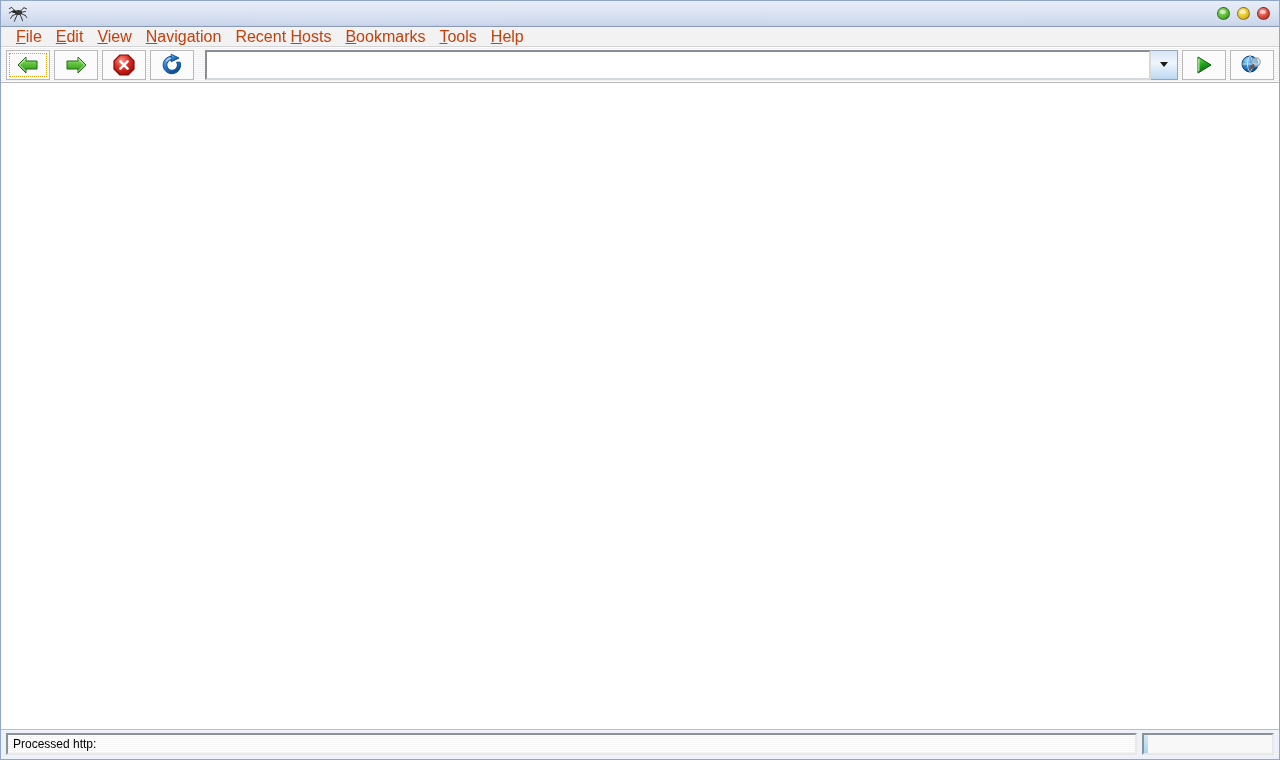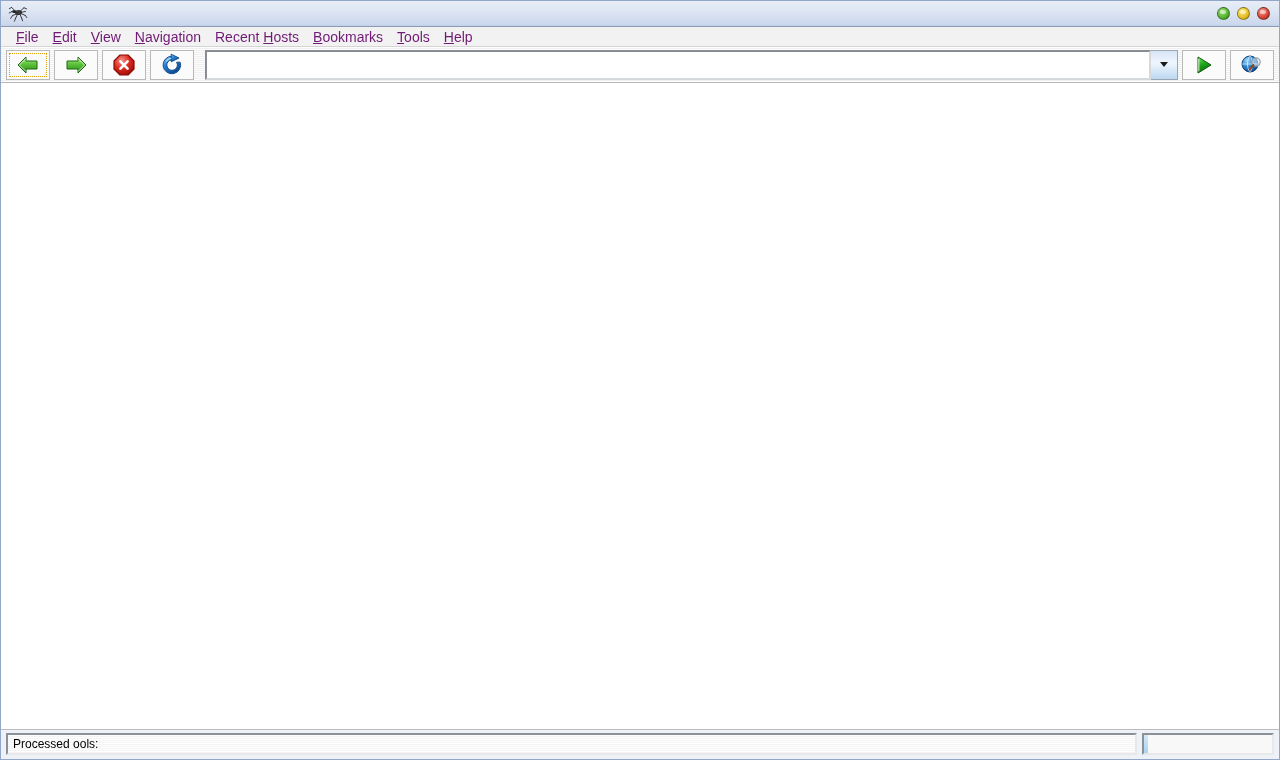--- a/index.html
+++ b/index.html
@@ -84,22 +84,22 @@
     height: 20px;
     flex: 0 0 20px;
     box-sizing: border-box;
     background: #f2f2f2;
     border-bottom: 1px solid #d4d4d4;
     display: flex;
     align-items: center;
     padding-left: 8px;
   }
   .menu-item {
-    font-size: 14px;
-    color: #701a75;
+    font-size: 16px;
+    color: #c2410c;
     padding: 2px 7px 2px 7px;
     line-height: 14px;
     white-space: nowrap;
     cursor: default;
   }
   .menu-item u { text-decoration: underline; }
 
   
   .toolbar {
     height: 36px;
@@ -398,19 +398,19 @@
       </span>
     </div>
 
   </div>
 
   <div class="content">
     <div></div>
   </div>
 
   <div class="statusbar">
-    <div class="status-field">Processed ools:</div>
+    <div class="status-field">Processed http:</div>
     <div class="progress-field">
       <div class="progress-fill" style="width: 3%;"></div>
     </div>
   </div>
 
 </div>
 
 </body></html>

